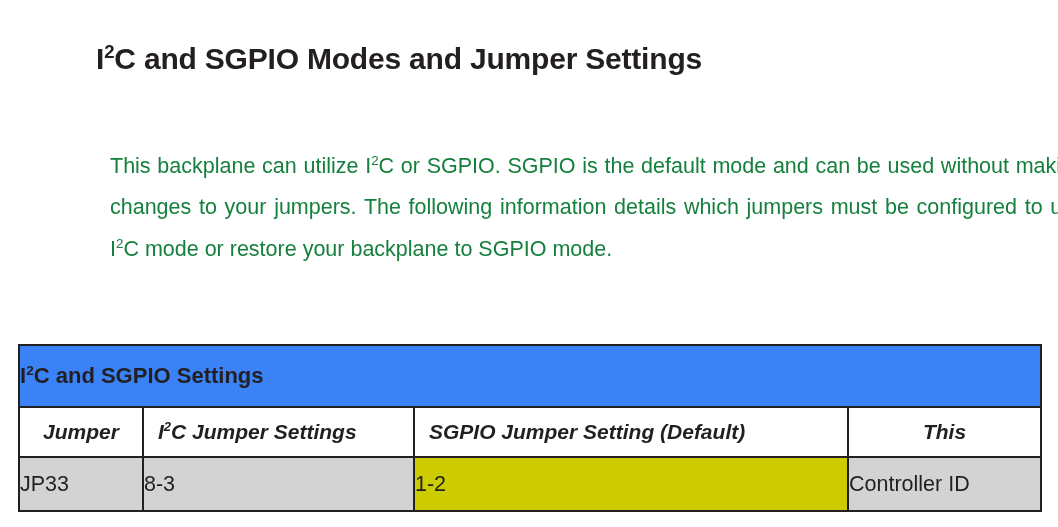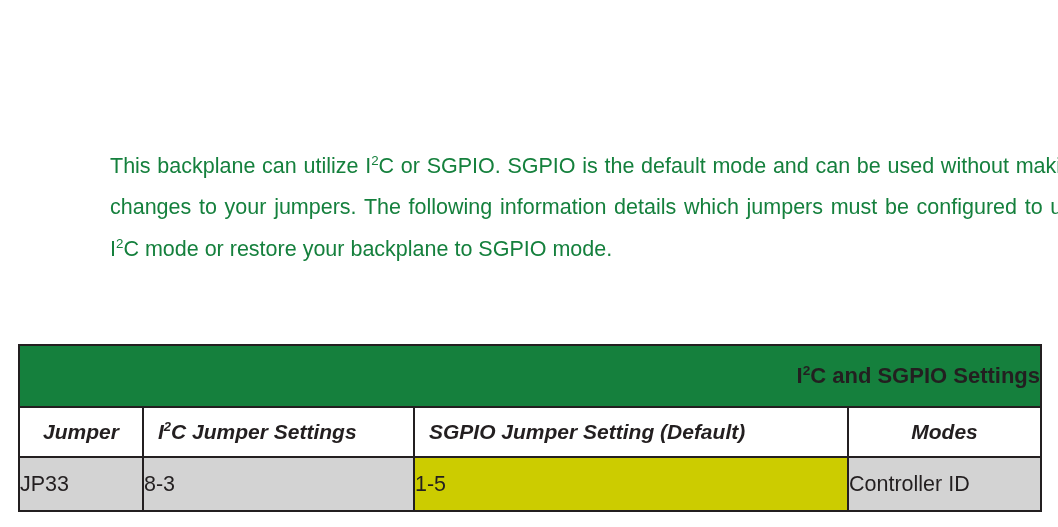--- a/index.html
+++ b/index.html
@@ -70,22 +70,22 @@
   }
   table.jumper-table td,
   table.jumper-table th {
     border: 2px solid #231f20;
     padding: 0;
     vertical-align: middle;
   }
 
   .tbl-title-cell {
     height: 60px;
-    background: #15803d;
-    text-align: right;
+    background: #3b82f6;
+    text-align: left;
   }
   .tbl-title {
     font-size: 22px;
     font-weight: bold;
     color: #231f20;
   }
 
   .th {
     height: 48px;
     background: #ffffff;
@@ -113,20 +113,21 @@
   col.c1 { width: 124px; }
   col.c2 { width: 271px; }
   col.c3 { width: 434px; }
   col.c4 { width: 193px; }
 </style>
 </head>
 <body>
 
 <div class="page">
 
+  <h1 class="doc-title"><span>I</span><sup>2</sup><span>C and SGPIO Modes and Jumper Settings</span></h1>
 
   <p class="para"><span>This backplane can utilize I</span><sup>2</sup><span>C or SGPIO. SGPIO is the default mode and can be used without making changes to your jumpers. The following information details which jumpers must be configured to use I</span><sup>2</sup><span>C mode or restore your backplane to SGPIO mode.</span></p>
 
   <div class="table-wrap">
     <table class="jumper-table">
       <colgroup>
         <col class="c1">
         <col class="c2">
         <col class="c3">
         <col class="c4">
@@ -134,25 +135,25 @@
       <tbody>
         <tr>
           <td class="tbl-title-cell" colspan="4">
             <span class="tbl-title"><span>I</span><sup>2</sup><span>C and SGPIO Settings</span></span>
           </td>
         </tr>
         <tr>
           <td class="th">Jumper</td>
           <td class="th left-pad"><span>I</span><sup>2</sup><span>C Jumper Settings</span></td>
           <td class="th left-pad">SGPIO Jumper Setting (Default)</td>
-          <td class="th">Modes</td>
+          <td class="th">This</td>
         </tr>
         <tr>
           <td class="td bg-gray">JP33</td>
           <td class="td bg-gray">8-3</td>
-          <td class="td bg-yellow">1-5</td>
+          <td class="td bg-yellow">1-2</td>
           <td class="td bg-gray">Controller ID</td>
         </tr>
       </tbody>
     </table>
   </div>
 
 </div>
 
 </body></html>

